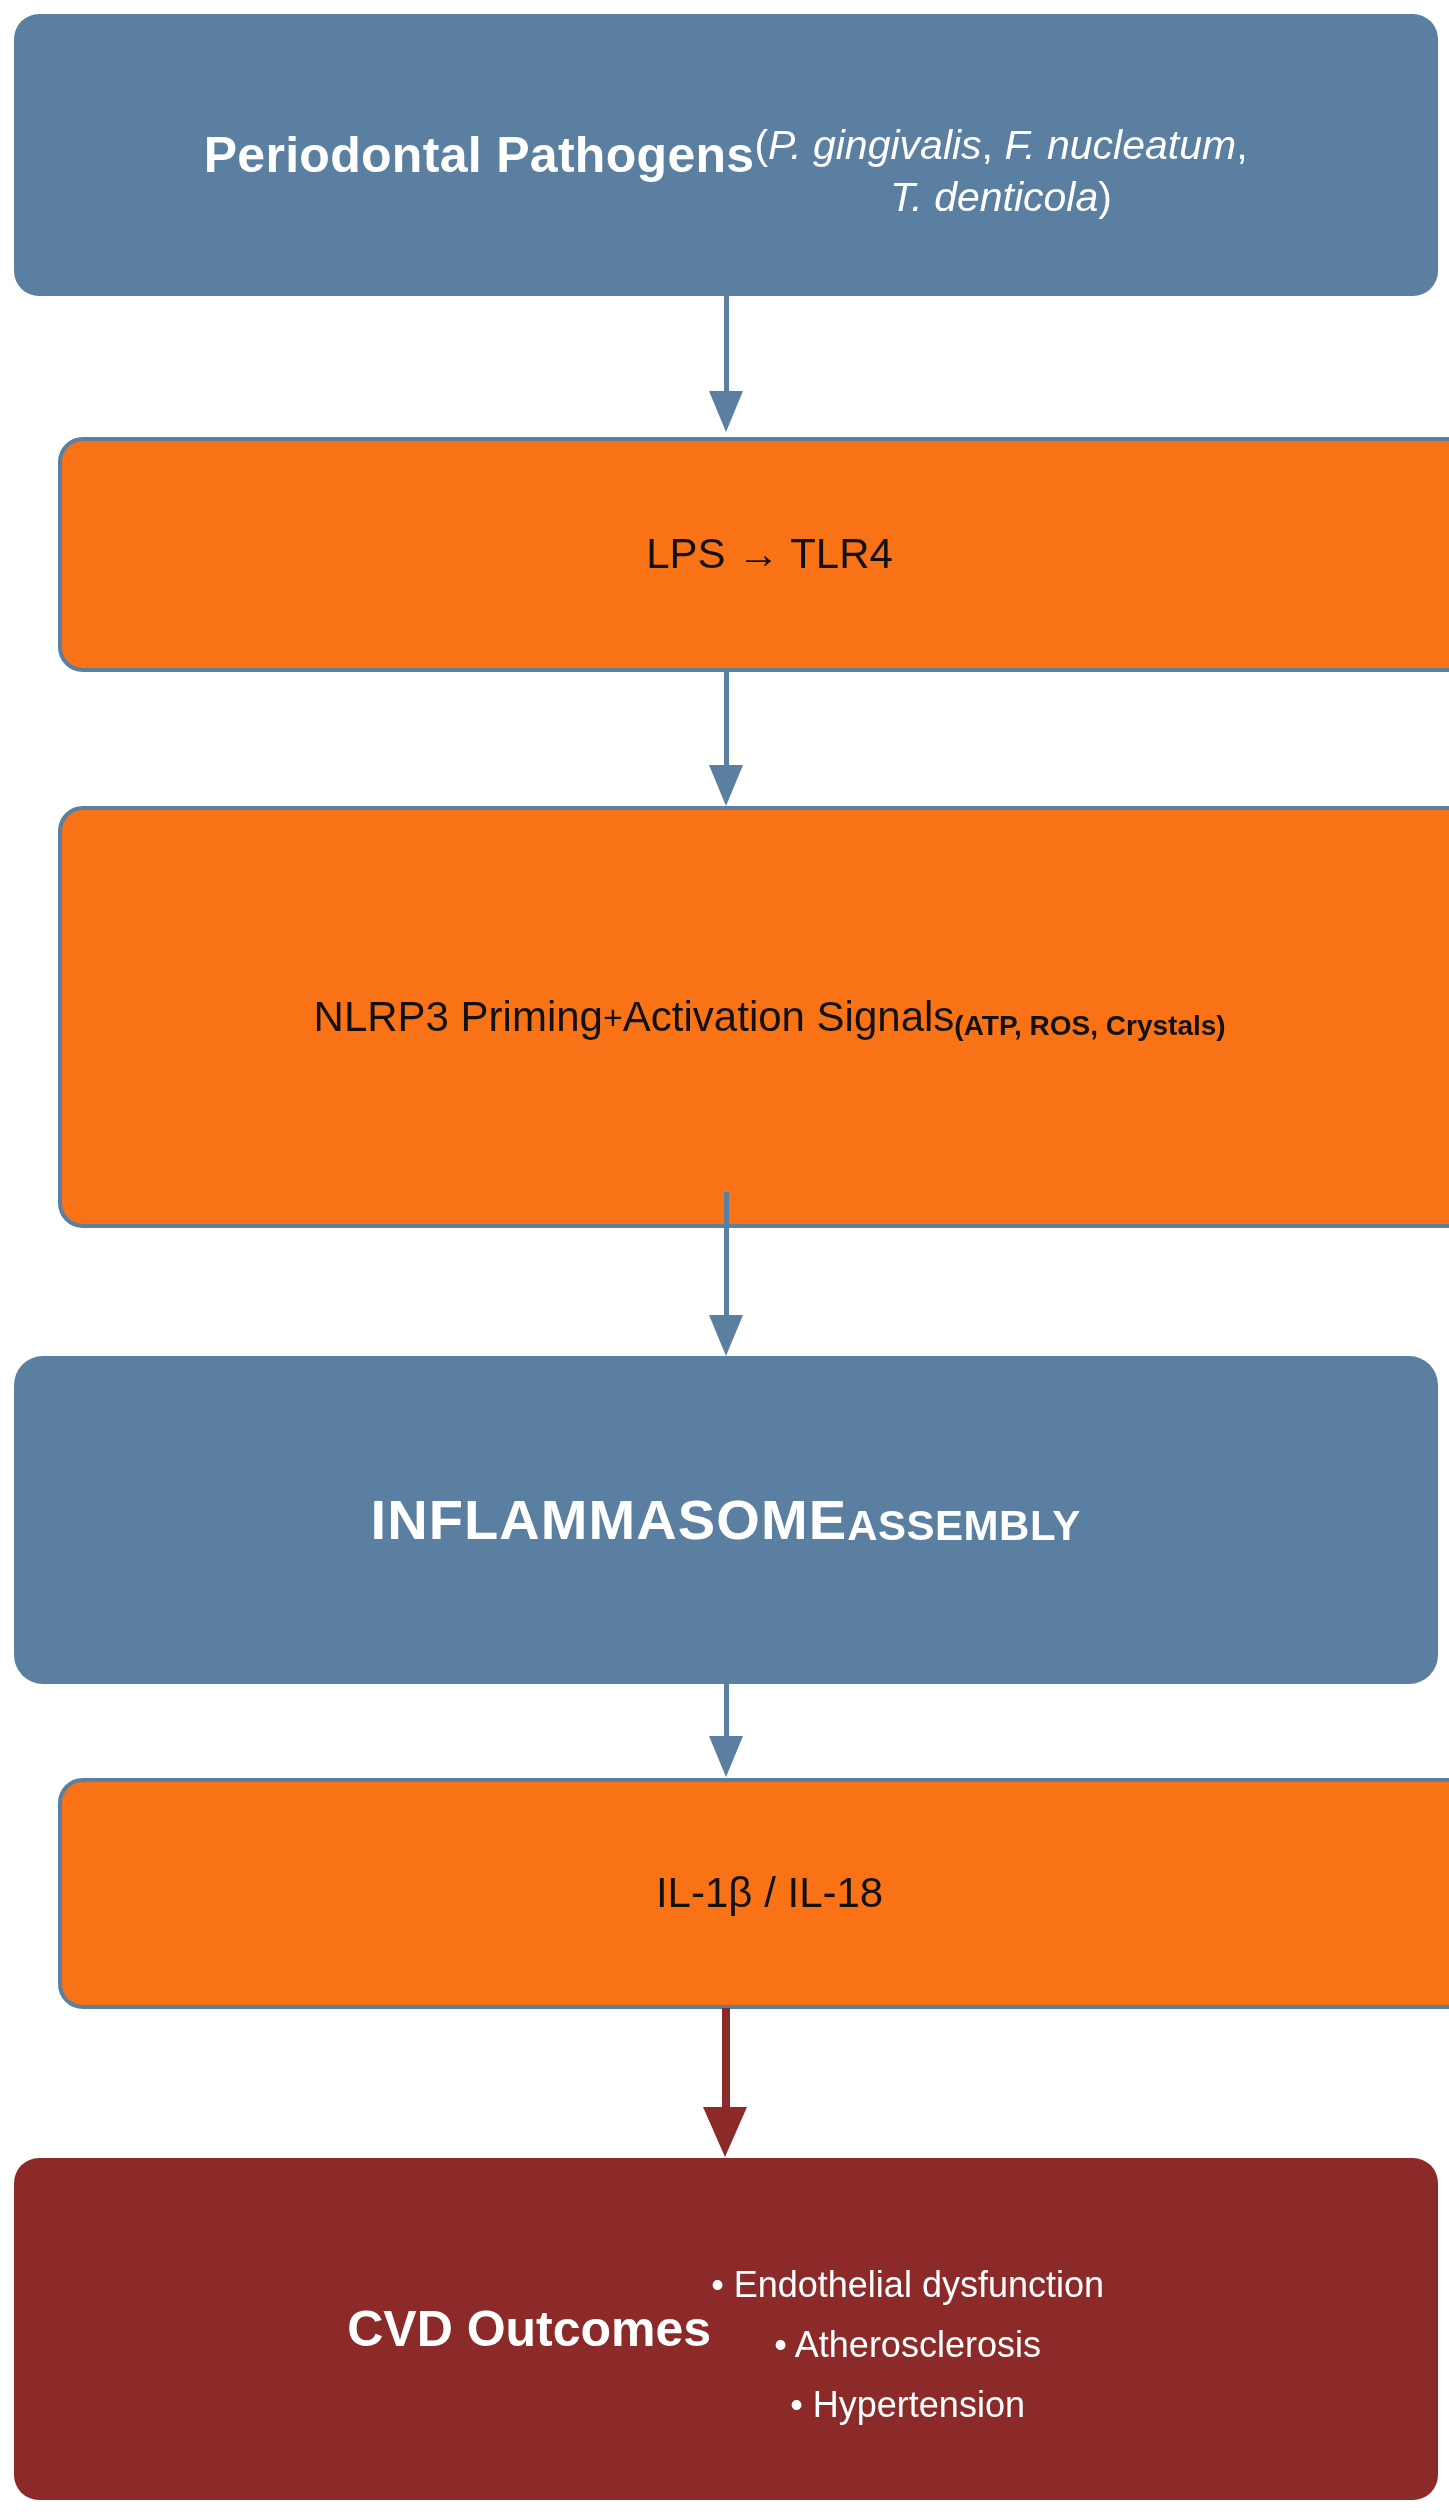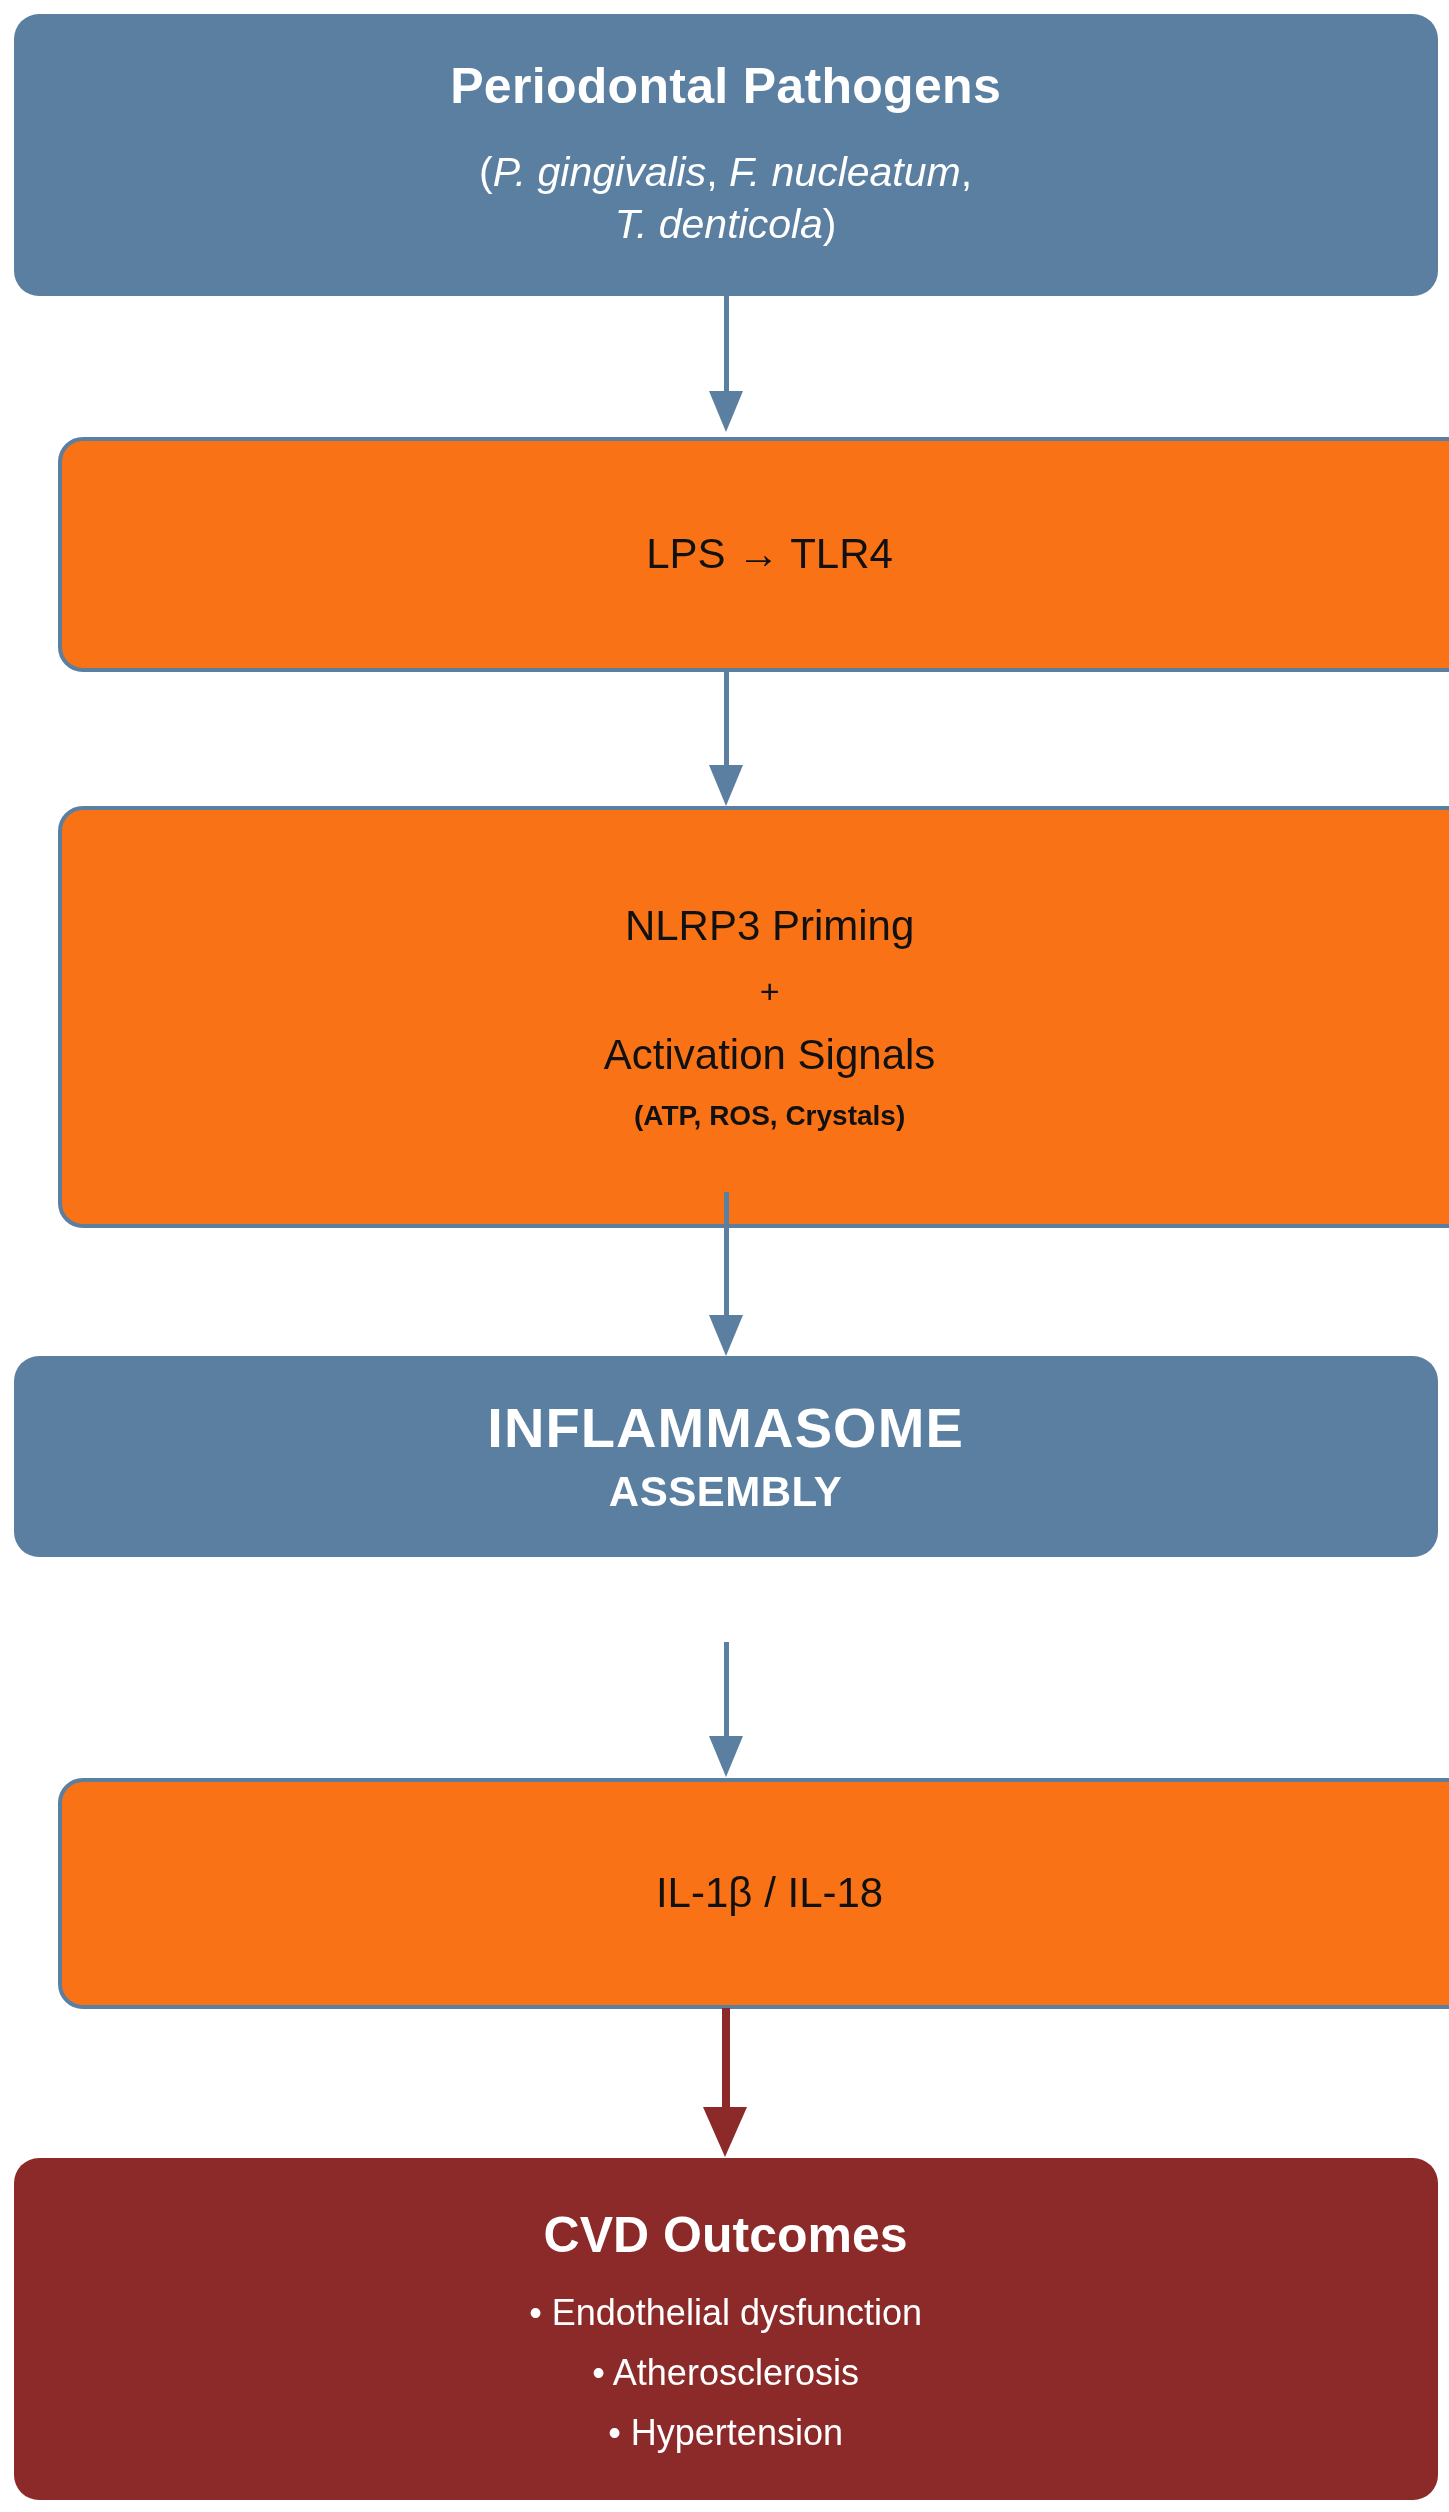--- a/index.html
+++ b/index.html
@@ -19,21 +19,21 @@
     overflow: hidden;
   }
 
   
   .node {
     position: absolute;
     left: 13.6px;
     width: 1424px;
     box-sizing: border-box;
     display: flex;
-    flex-direction: column;
+    flex-direction: row;
     align-items: center;
     justify-content: center;
     text-align: center;
     border-radius: 25px;
   }
   .node.filled-blue {
     background: #5b7fa0;
     color: #ffffff;
     border: none;
   }
@@ -176,21 +176,21 @@
     <div class="line-plus">+</div>
     <div class="line-plain">Activation Signals</div>
     <div class="line-plain-small gap-sm">(ATP, ROS, Crystals)</div>
   </div>
 
   <div class="arrow" style="top:1192px;">
     <div class="stem" style="top:0; height:123px;"></div>
     <div class="head" style="top:123px;"></div>
   </div>
 
-  <div class="node filled-blue" style="top:1356px; height:201px;">
+  <div class="node filled-blue" style="top:1356px; height:328px;border-radius:29px;">
     <div class="line-heavy-xl">INFLAMMASOME</div>
     <div class="line-heavy-lg">ASSEMBLY</div>
   </div>
 
   <div class="arrow" style="top:1642px;">
     <div class="stem" style="top:0; height:94px;"></div>
     <div class="head" style="top:94px;"></div>
   </div>
 
   <div class="node outline-blue" style="top:1778px; height:231px;">

